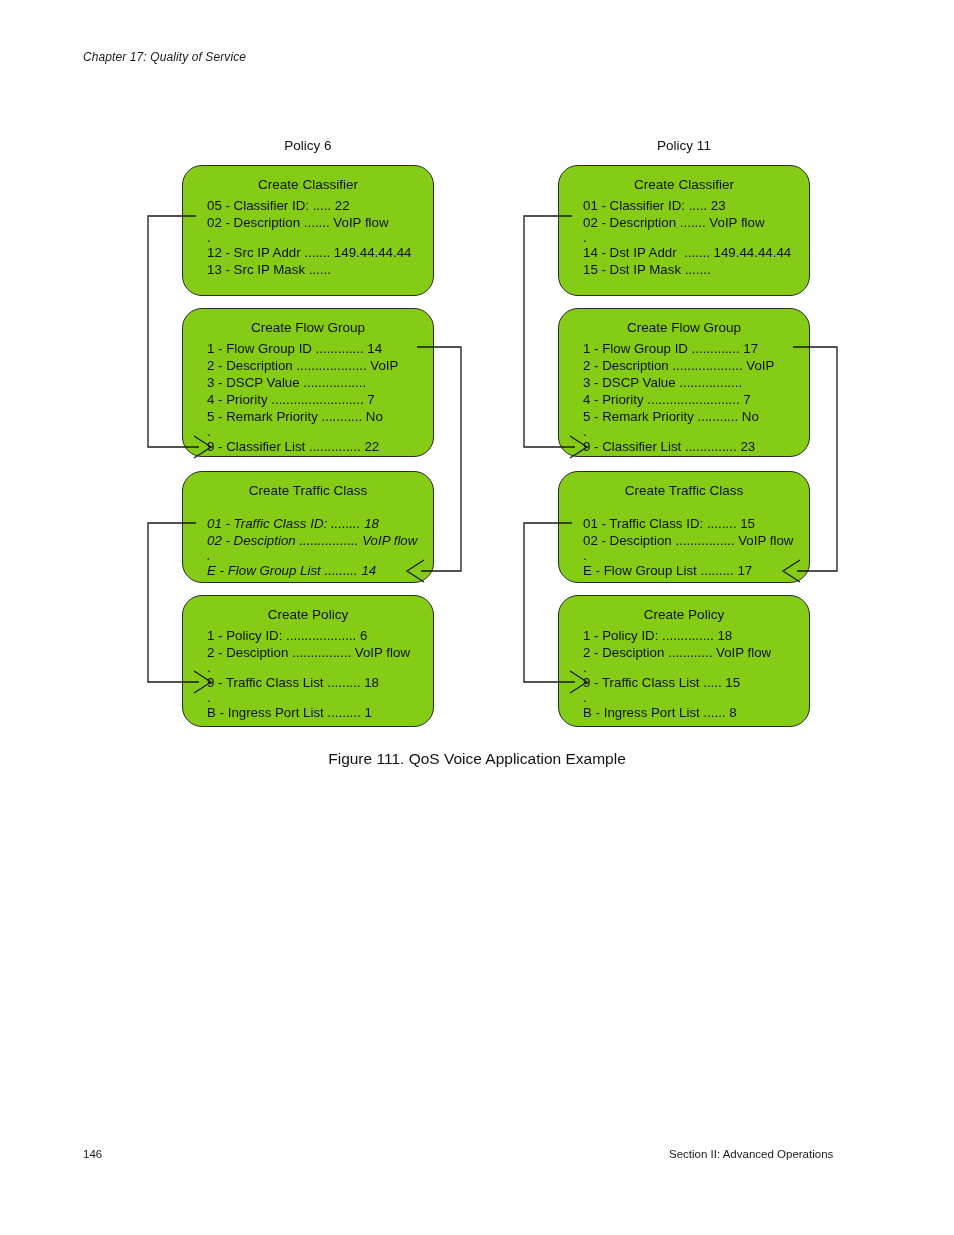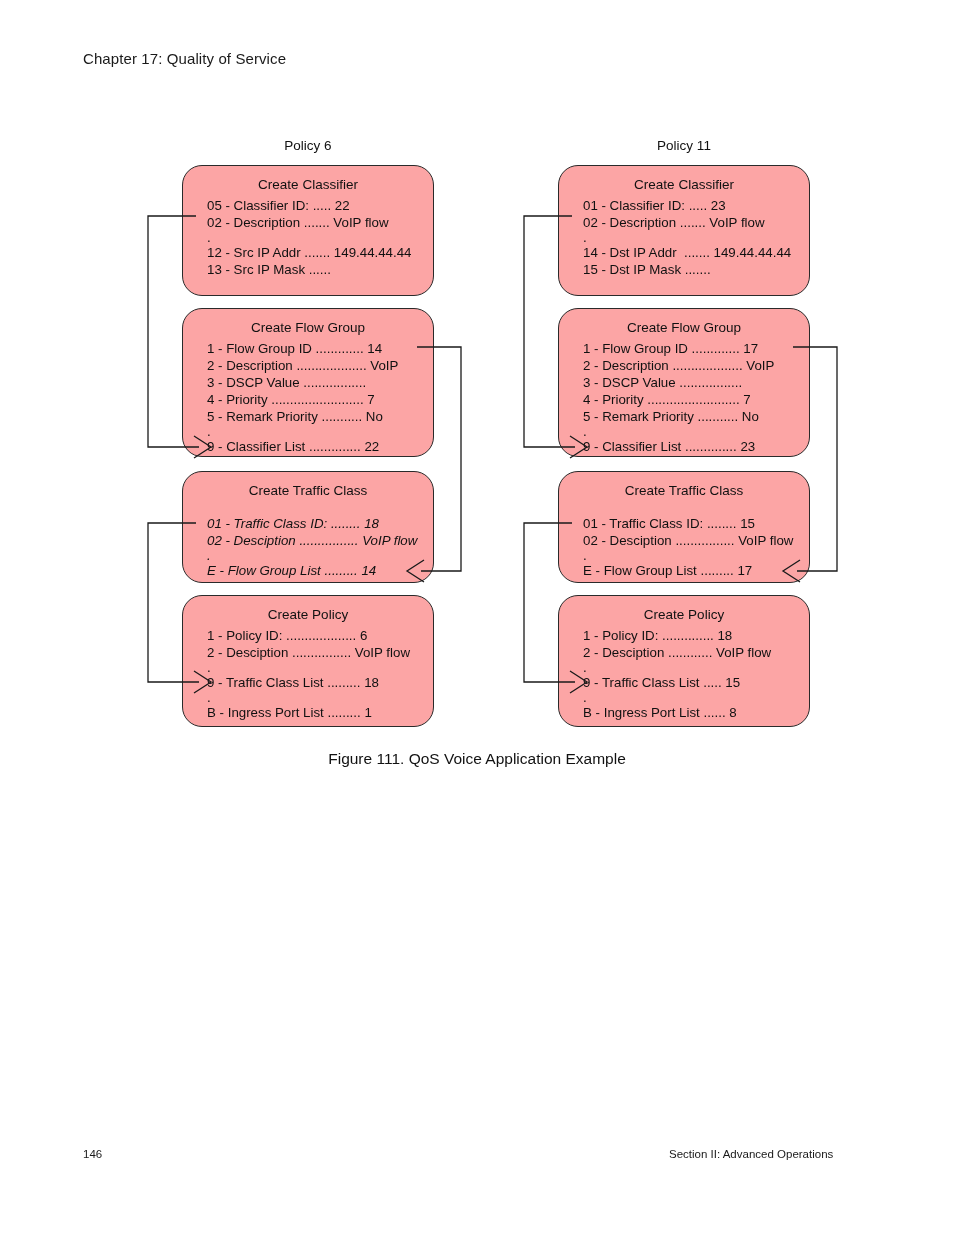--- a/index.html
+++ b/index.html
@@ -15,23 +15,24 @@
     position: relative;
     width: 954px;
     height: 1235px;
     background: #ffffff;
     overflow: hidden;
   }
   .hdr {
     position: absolute;
     left: 83px;
     top: 50px;
-    font-size: 15px;
+    font-size: 12px;
     color: #1a1a1a;
     letter-spacing: 0.1px;
+    font-style: italic;
   }
   .ftr-page {
     position: absolute;
     left: 83px;
     top: 1148px;
     font-size: 11.5px;
     color: #1a1a1a;
   }
   .ftr-sec {
     position: absolute;
@@ -51,21 +52,21 @@
     position: absolute;
     font-size: 13.5px;
     color: #111;
     text-align: center;
     white-space: nowrap;
   }
   .box {
     position: absolute;
     border: 1.3px solid #2a2a2a;
     border-radius: 20px;
-    background: #fca5a5;
+    background: #84cc16;
     box-sizing: border-box;
   }
   .box-title {
     text-align: center;
     font-size: 13.5px;
     color: #111;
     margin-top: 11px;
     margin-bottom: 4px;
     line-height: 16px;
   }

